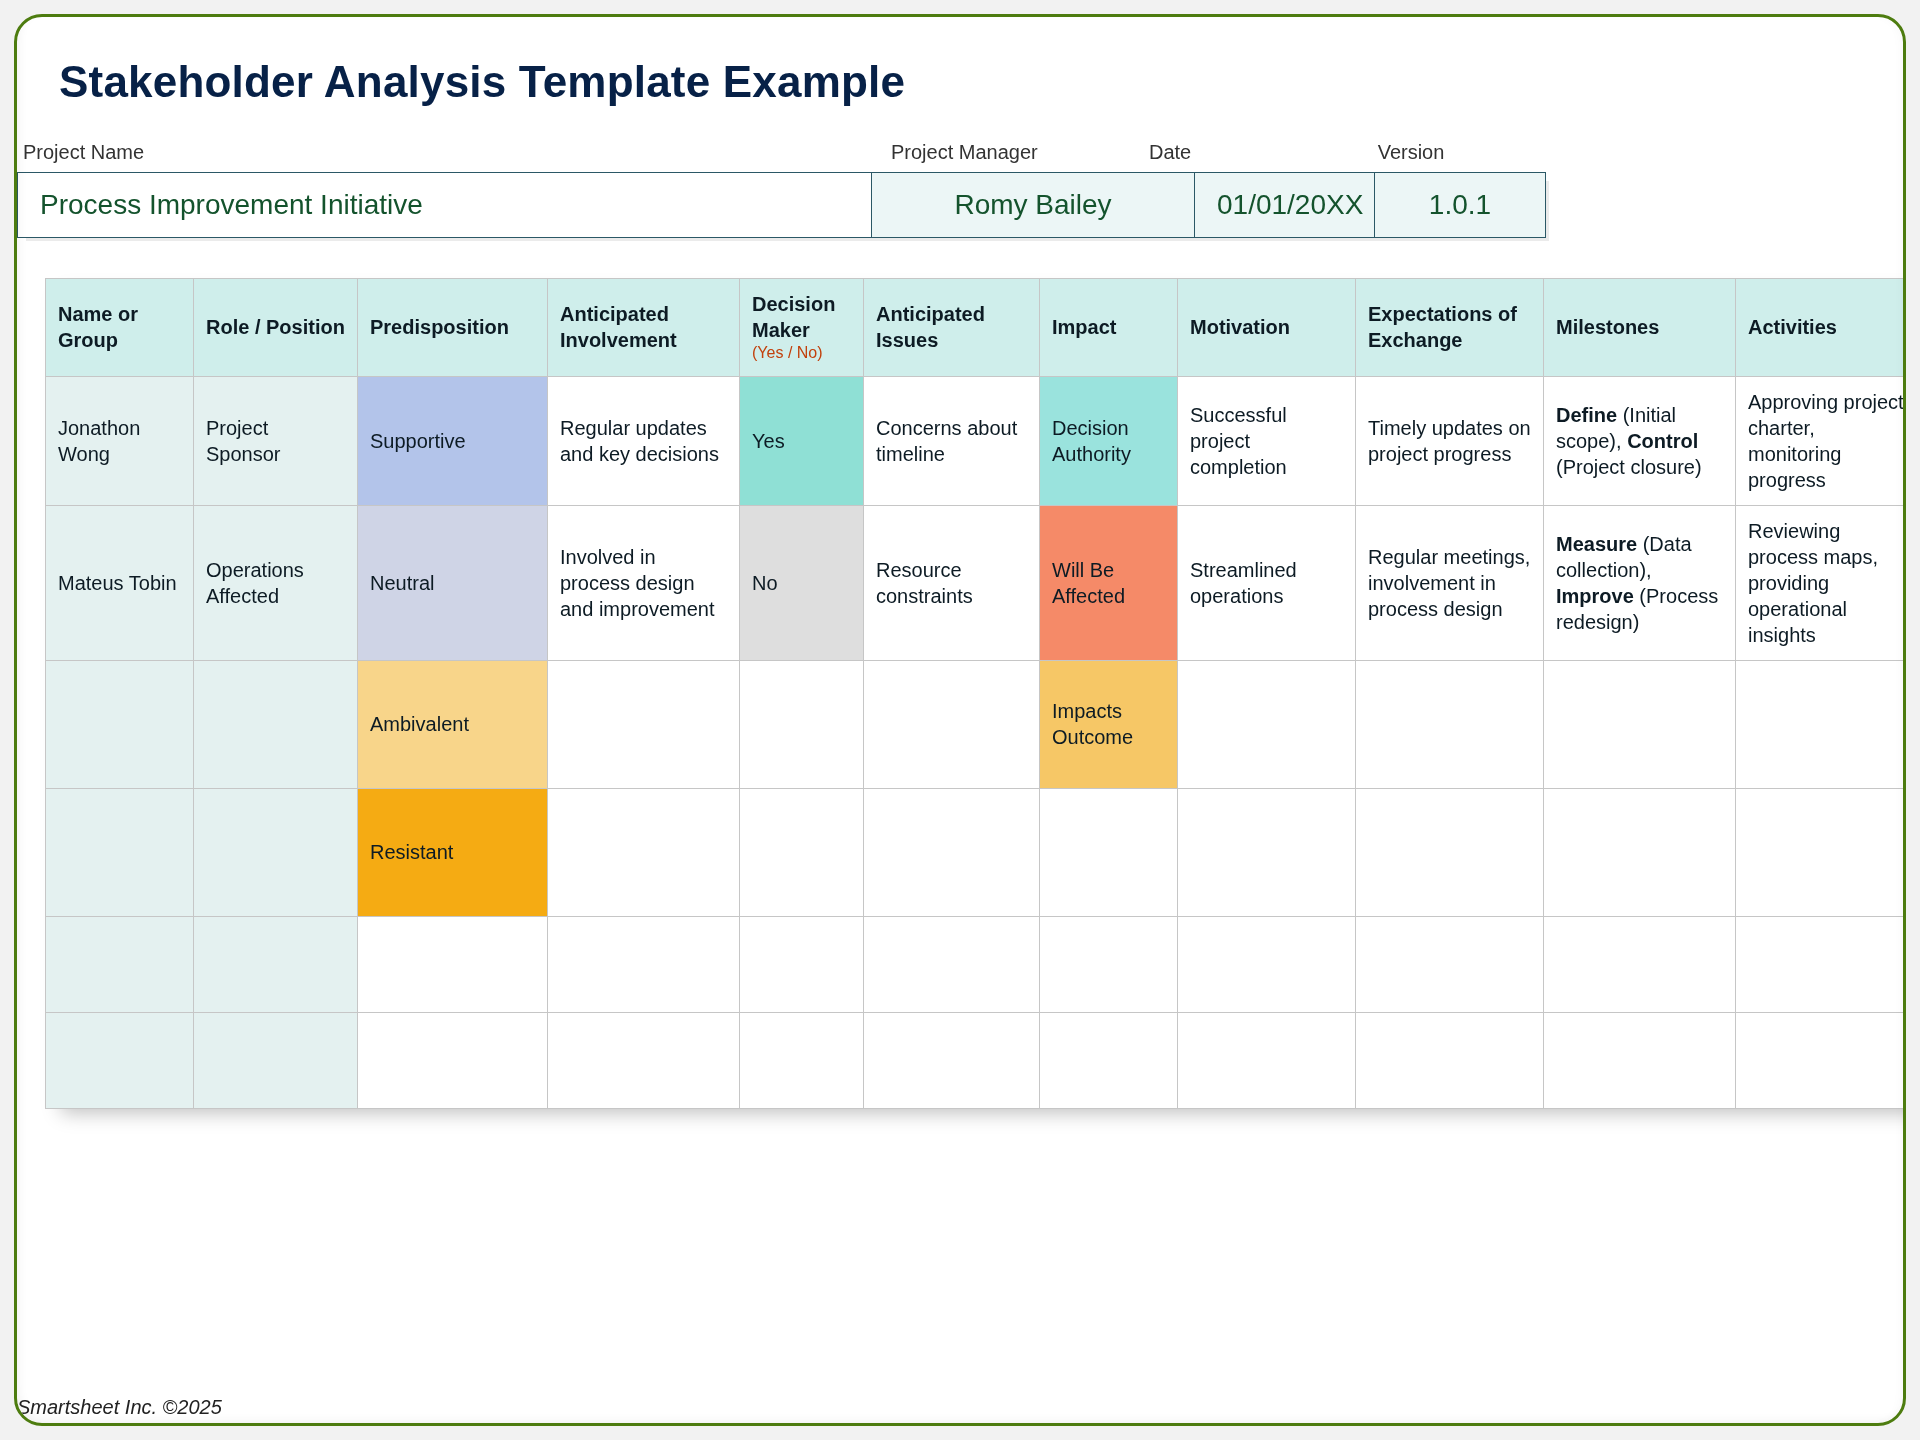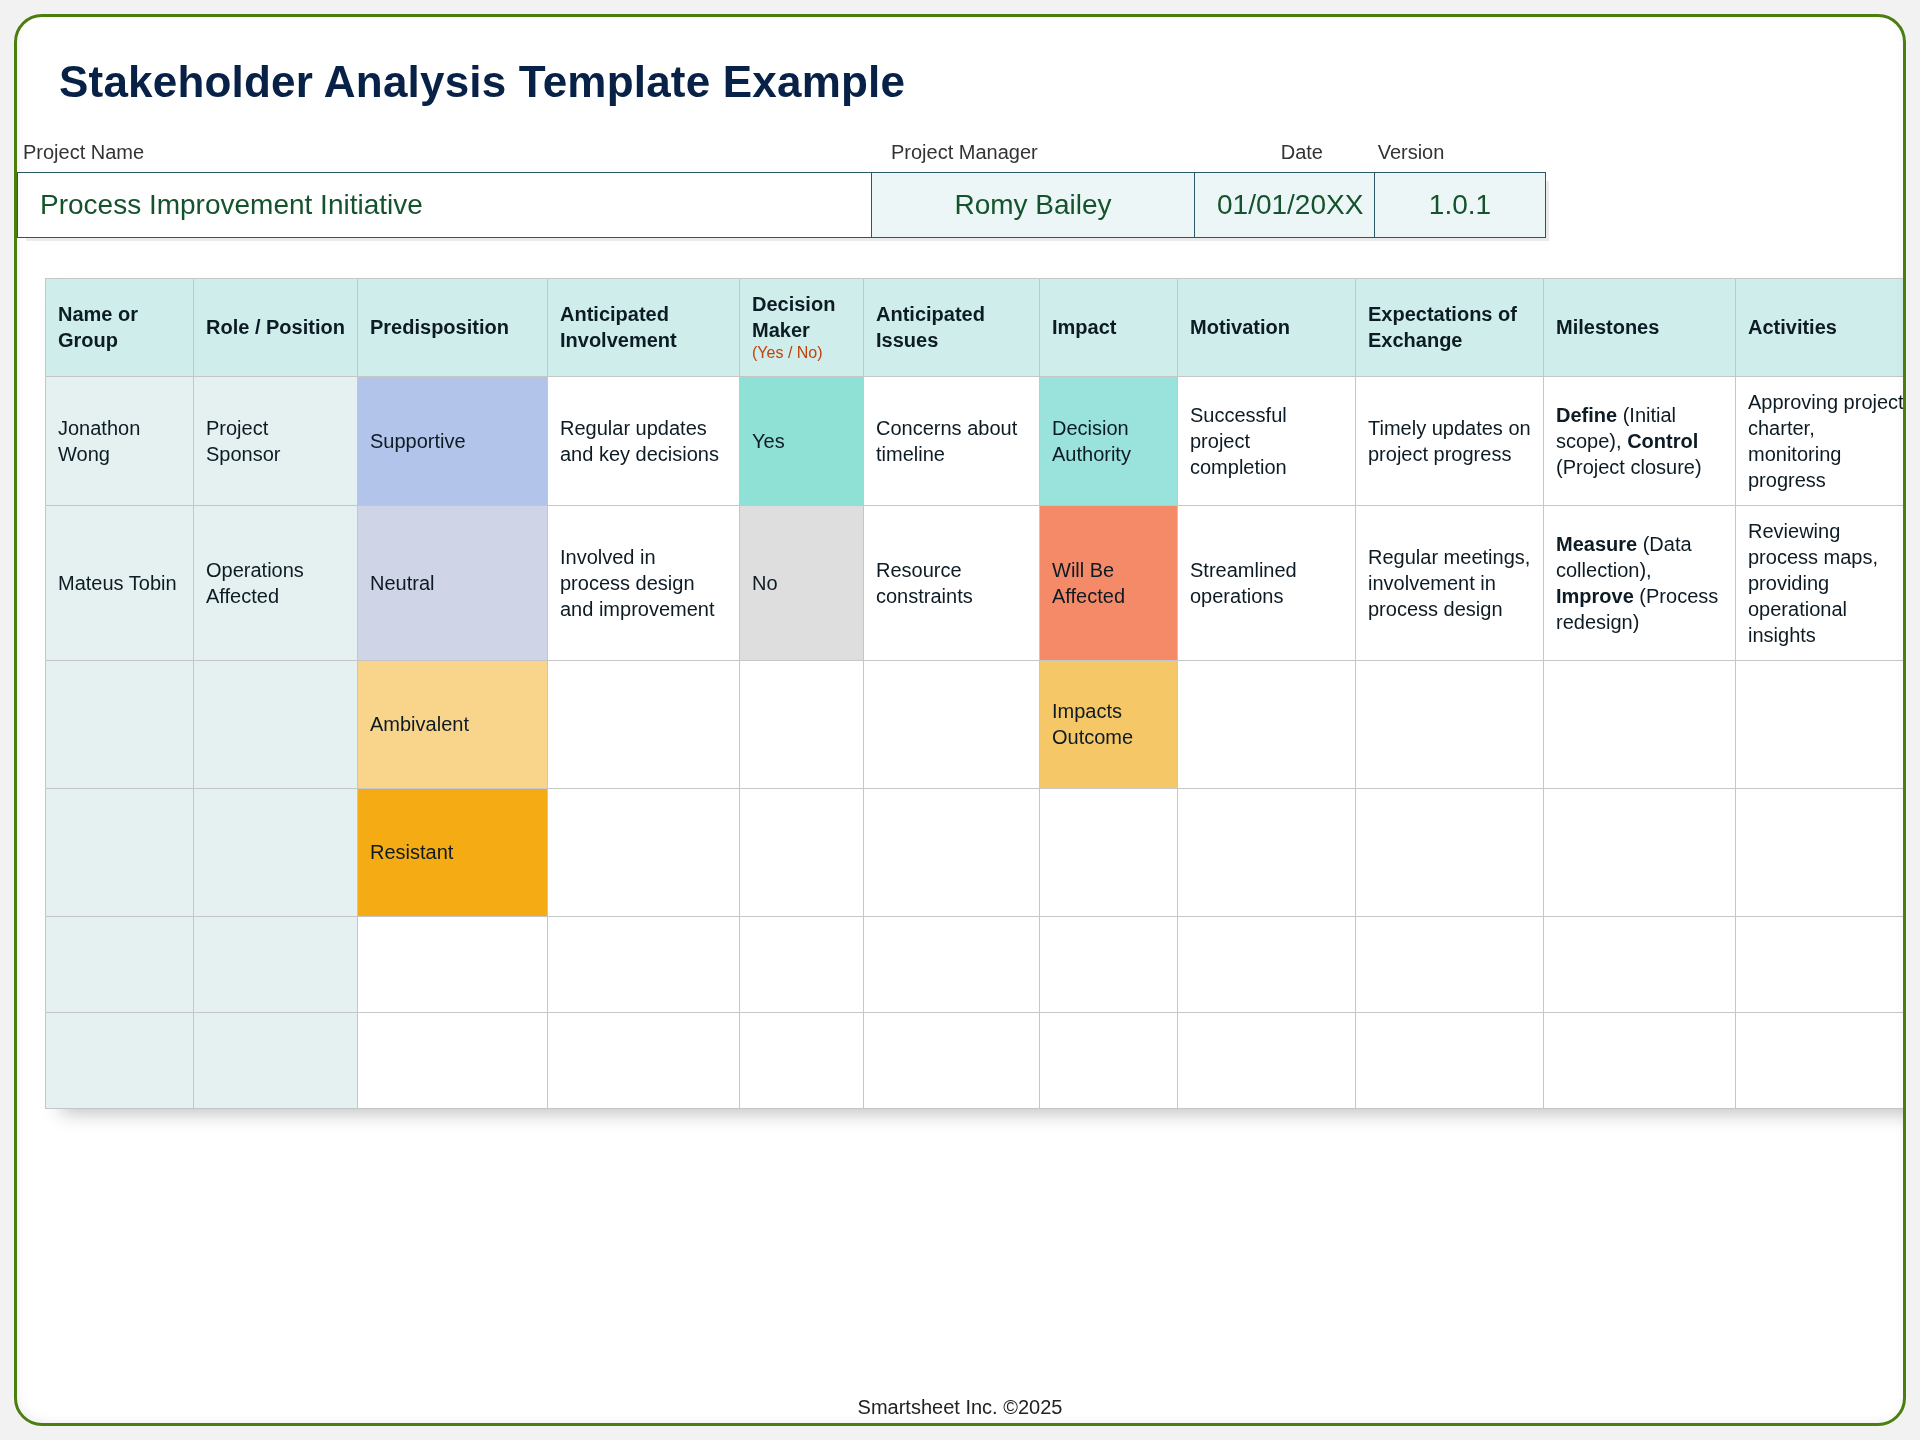--- a/index.html
+++ b/index.html
@@ -41,21 +41,21 @@
     margin-bottom: 40px;
   }
   .meta .labels {
     display:flex;
     font-size:20px;
     color:#333;
   }
   .meta .labels > div { padding: 4px 0 8px 6px; }
   .meta .labels .l-proj   { width: 854px; }
   .meta .labels .l-mgr    { width: 272px; text-align:left; padding-left:20px;}
-  .meta .labels .l-date   { width: 180px; text-align:right; }
+  .meta .labels .l-date   { width: 180px; text-align:left; }
   .meta .labels .l-ver    { width: 170px; text-align:center; }
 
   .meta .values {
     display:flex;
     border:1px solid #2b5866;
     border-radius:0px;
     box-shadow: 6px 6px 0 -3px rgba(0,0,0,0.08);
     overflow:hidden;
     width: fit-content;
   }
@@ -138,22 +138,23 @@
   col.cw-iss   { width:176px; }
   col.cw-imp   { width:138px; }
   col.cw-mot   { width:178px; }
   col.cw-exp   { width:188px; }
   col.cw-mile  { width:192px; }
   col.cw-act   { width:188px; }
 
   .footer {
     position:absolute;
     bottom:4px; left:0; right:0;
-    text-align:center;
-    font-size:20px;
+    text-align:left;
+    font-size:20px;
+    font-style:italic;
     color:#222;
   }
 </style>
 </head>
 <body>
 
 <div class="frame">
 
   <h1 class="title">Stakeholder Analysis Template Example</h1>
 

